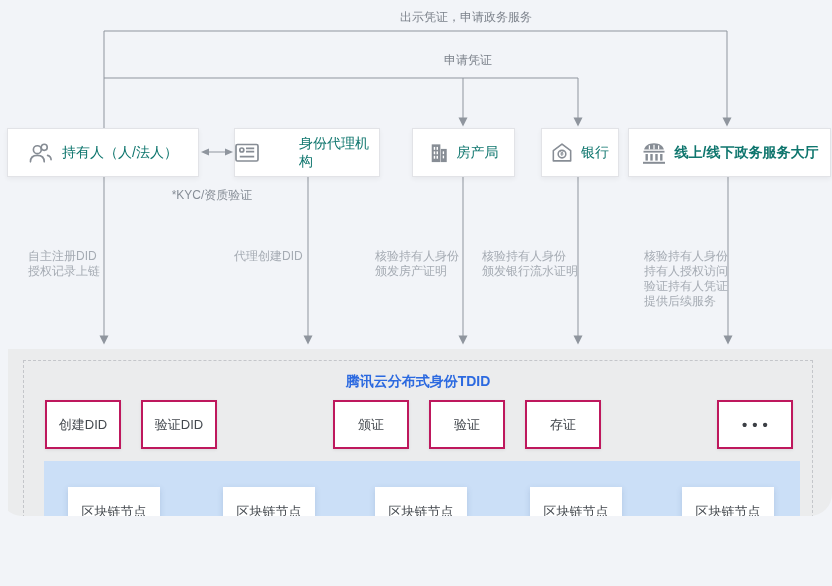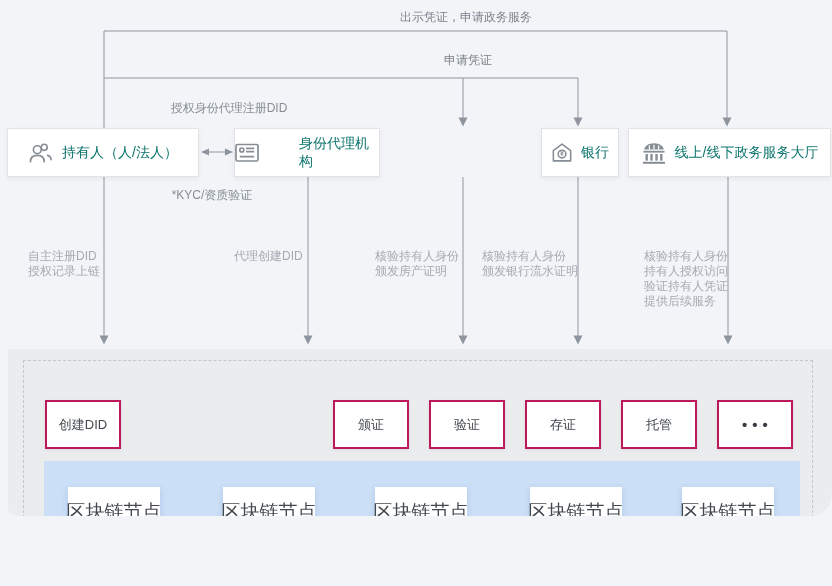--- a/index.html
+++ b/index.html
@@ -37,21 +37,21 @@
     display:flex;align-items:center;justify-content:center;
     font-size:13px;color:#43484e;white-space:nowrap;
   }
   .func.dots{font-size:15px;font-weight:bold;letter-spacing:5px;color:#3c4046;padding-left:5px;}
 
   .band{position:absolute;left:44px;top:461px;width:756px;height:97px;background:#cbdff7;}
   .node{
     position:absolute;top:487px;width:92px;height:49px;box-sizing:border-box;
     background:#fff;box-shadow:0 2px 6px rgba(60,90,140,.18);
     display:flex;align-items:center;justify-content:center;
-    font-size:19px;color:#43484e;white-space:nowrap;
+    font-size:13px;color:#43484e;white-space:nowrap;
   }
 </style>
 </head>
 <body>
 
 <div class="canvas">
 
   <svg class="overlay" width="832" height="586">
     <g>
       <line x1="104" y1="31" x2="727" y2="31"></line>
@@ -80,21 +80,20 @@
       <polygon points="458.5,335.5 467.5,335.5 463,344.5"></polygon>
       <line x1="578" y1="177" x2="578" y2="336"></line>
       <polygon points="573.5,335.5 582.5,335.5 578,344.5"></polygon>
       <line x1="728" y1="177" x2="728" y2="336"></line>
       <polygon points="723.5,335.5 732.5,335.5 728,344.5"></polygon>
     </g>
   </svg>
 
   <div class="lbl center" style="left:346px;top:9px;width:240px;">出示凭证，申请政务服务</div>
   <div class="lbl center" style="left:368px;top:52px;width:200px;">申请凭证</div>
-  <div class="lbl center mid" style="left:129px;top:100px;width:200px;">授权身份代理注册DID</div>
   <div class="lbl center mid" style="left:112px;top:187px;width:200px;">*KYC/资质验证</div>
 
   <div class="entity" style="left:7px;width:192px;">
     <span class="ic">
       <svg width="26" height="22" viewBox="0 0 28 24" fill="none" stroke="#878d95" stroke-width="1.8" stroke-linecap="round">
         <circle cx="17.5" cy="5.8" r="3.3"></circle>
         <path d="M21.2,14.6 c2.6,0.8 3.8,2.5 3.8,4.8"></path>
         <circle cx="10" cy="8.4" r="4.3"></circle>
         <path d="M2.5,21.6 c0-4.8 3.4-7 7.5-7 s7.5,2.2 7.5,7"></path>
       </svg>
@@ -108,35 +107,56 @@
         <rect x="1" y="1.5" width="22" height="16.5" rx="1.5"></rect>
         <circle cx="6.8" cy="7" r="2"></circle>
         <line x1="11" y1="5.3" x2="19.2" y2="5.3"></line>
         <line x1="11" y1="8.7" x2="19.2" y2="8.7"></line>
         <line x1="4.8" y1="13.6" x2="19.2" y2="13.6"></line>
       </svg>
     </span>
     <span>身份代理机构</span>
   </div>
 
+  <div class="entity" style="left:412px;width:103px;">
+    <span class="ic">
+      <svg width="20" height="22" viewBox="0 0 22 24">
+        <g fill="#878d95">
+          <rect x="3" y="2.5" width="9.5" height="19.5"></rect>
+          <rect x="13" y="7.5" width="6.5" height="14.5"></rect>
+        </g>
+        <g fill="#ffffff">
+          <rect x="5.2" y="5.3" width="1.6" height="3.2"></rect>
+            <rect x="8.3" y="5.3" width="1.6" height="3.2"></rect>
+          <rect x="5.2" y="10.2" width="1.6" height="3.2"></rect>
+            <rect x="8.3" y="10.2" width="1.6" height="3.2"></rect>
+          <rect x="5.2" y="15.1" width="1.6" height="3.2"></rect>
+            <rect x="8.3" y="15.1" width="1.6" height="3.2"></rect>
+          <rect x="15.1" y="10.2" width="1.5" height="3"></rect>
+            <rect x="15.1" y="14.9" width="1.5" height="3"></rect>
+        </g>
+      </svg>
+    </span>
+    <span>房产局</span>
+  </div>
 
   <div class="entity" style="left:541px;width:78px;align-items:center;">
     <span class="ic">
       <svg width="22" height="21" viewBox="0 0 24 23">
         <g fill="none" stroke="#878d95" stroke-width="1.7" stroke-linejoin="round">
           <path d="M2.5,9.5 L12,2.3 L21.5,9.5 V20.7 H2.5 Z"></path>
           <circle cx="12" cy="13.2" r="4.2"></circle>
         </g>
         <text x="12" y="15.8" font-size="7.5" font-weight="bold" fill="#878d95" text-anchor="middle">¥</text>
       </svg>
     </span>
     <span>银行</span>
   </div>
 
-  <div class="entity" style="left:628px;width:203px;">
+  <div class="entity" style="left:628px;width:203px;font-weight:bold;">
     <span class="ic">
       <svg width="26" height="22" viewBox="0 0 26 22">
         <g fill="#878d95">
           <path d="M13,1.2 C7.3,1.2 3.7,4.1 3.2,7.6 h19.6 C22.3,4.1 18.7,1.2 13,1.2 Z"></path>
           <rect x="2.5" y="8.8" width="21" height="1.8"></rect>
           <rect x="4.5" y="12" width="2.4" height="6.6"></rect>
           <rect x="9.3" y="12" width="2.4" height="6.6"></rect>
           <rect x="14.3" y="12" width="2.4" height="6.6"></rect>
           <rect x="19.1" y="12" width="2.4" height="6.6"></rect>
           <rect x="2" y="19.8" width="22" height="2"></rect>
@@ -168,26 +188,27 @@
   </div>
   <div class="ann" style="left:644px;top:249px;">
     <div>核验持有人身份</div>
     <div>持有人授权访问</div>
     <div>验证持有人凭证</div>
     <div>提供后续服务</div>
   </div>
 
   <div class="platform-bg"></div>
   <div class="dashed-box"></div>
+  <div class="platform-title">腾讯云分布式身份TDID</div>
 
   <div class="func" style="left:45px;">创建DID</div>
+  <div class="func" style="left:141px;">验证DID</div>
   <div class="func" style="left:333px;">颁证</div>
   <div class="func" style="left:429px;">验证</div>
   <div class="func" style="left:525px;">存证</div>
-  <div class="func" style="left:621px;">托管</div>
   <div class="func dots" style="left:717px;">•••</div>
 
   <div class="band"></div>
   <div class="node" style="left:68px;">区块链节点</div>
   <div class="node" style="left:223px;">区块链节点</div>
   <div class="node" style="left:375px;">区块链节点</div>
   <div class="node" style="left:530px;">区块链节点</div>
   <div class="node" style="left:682px;">区块链节点</div>
 
 </div>

